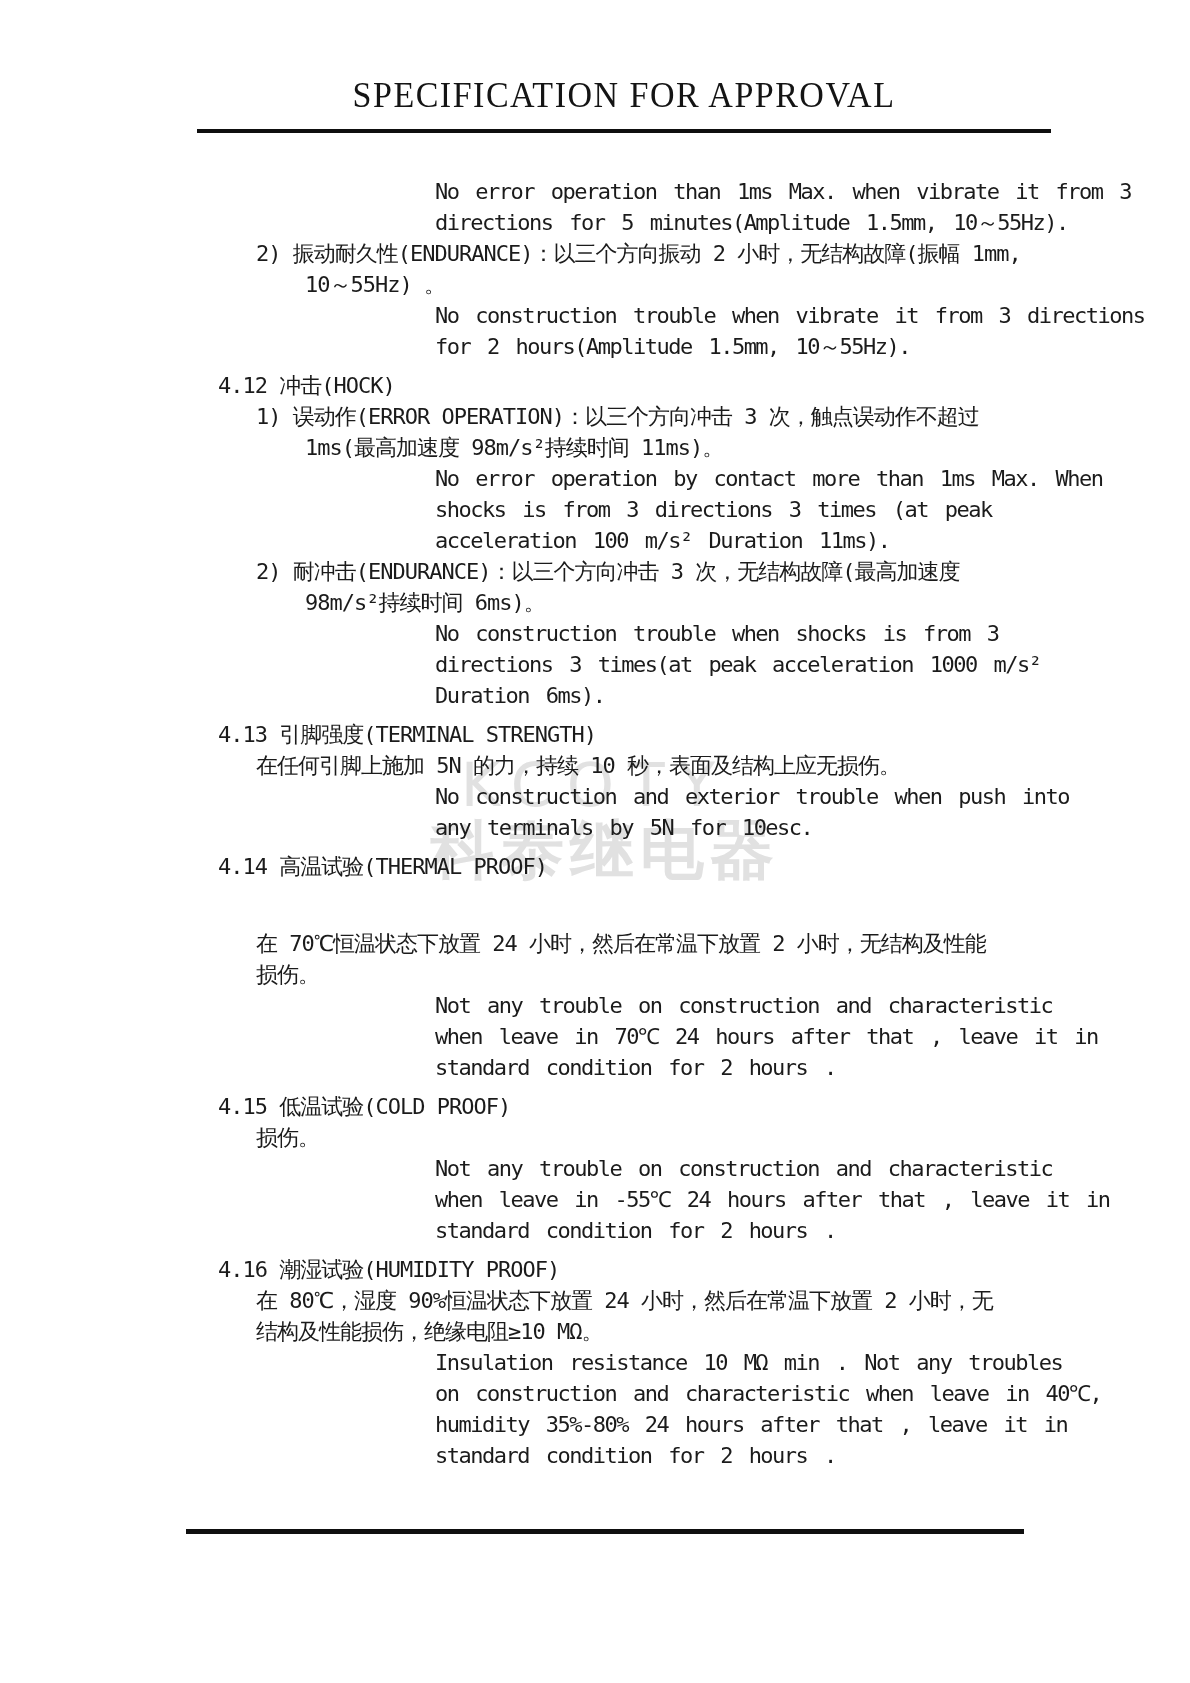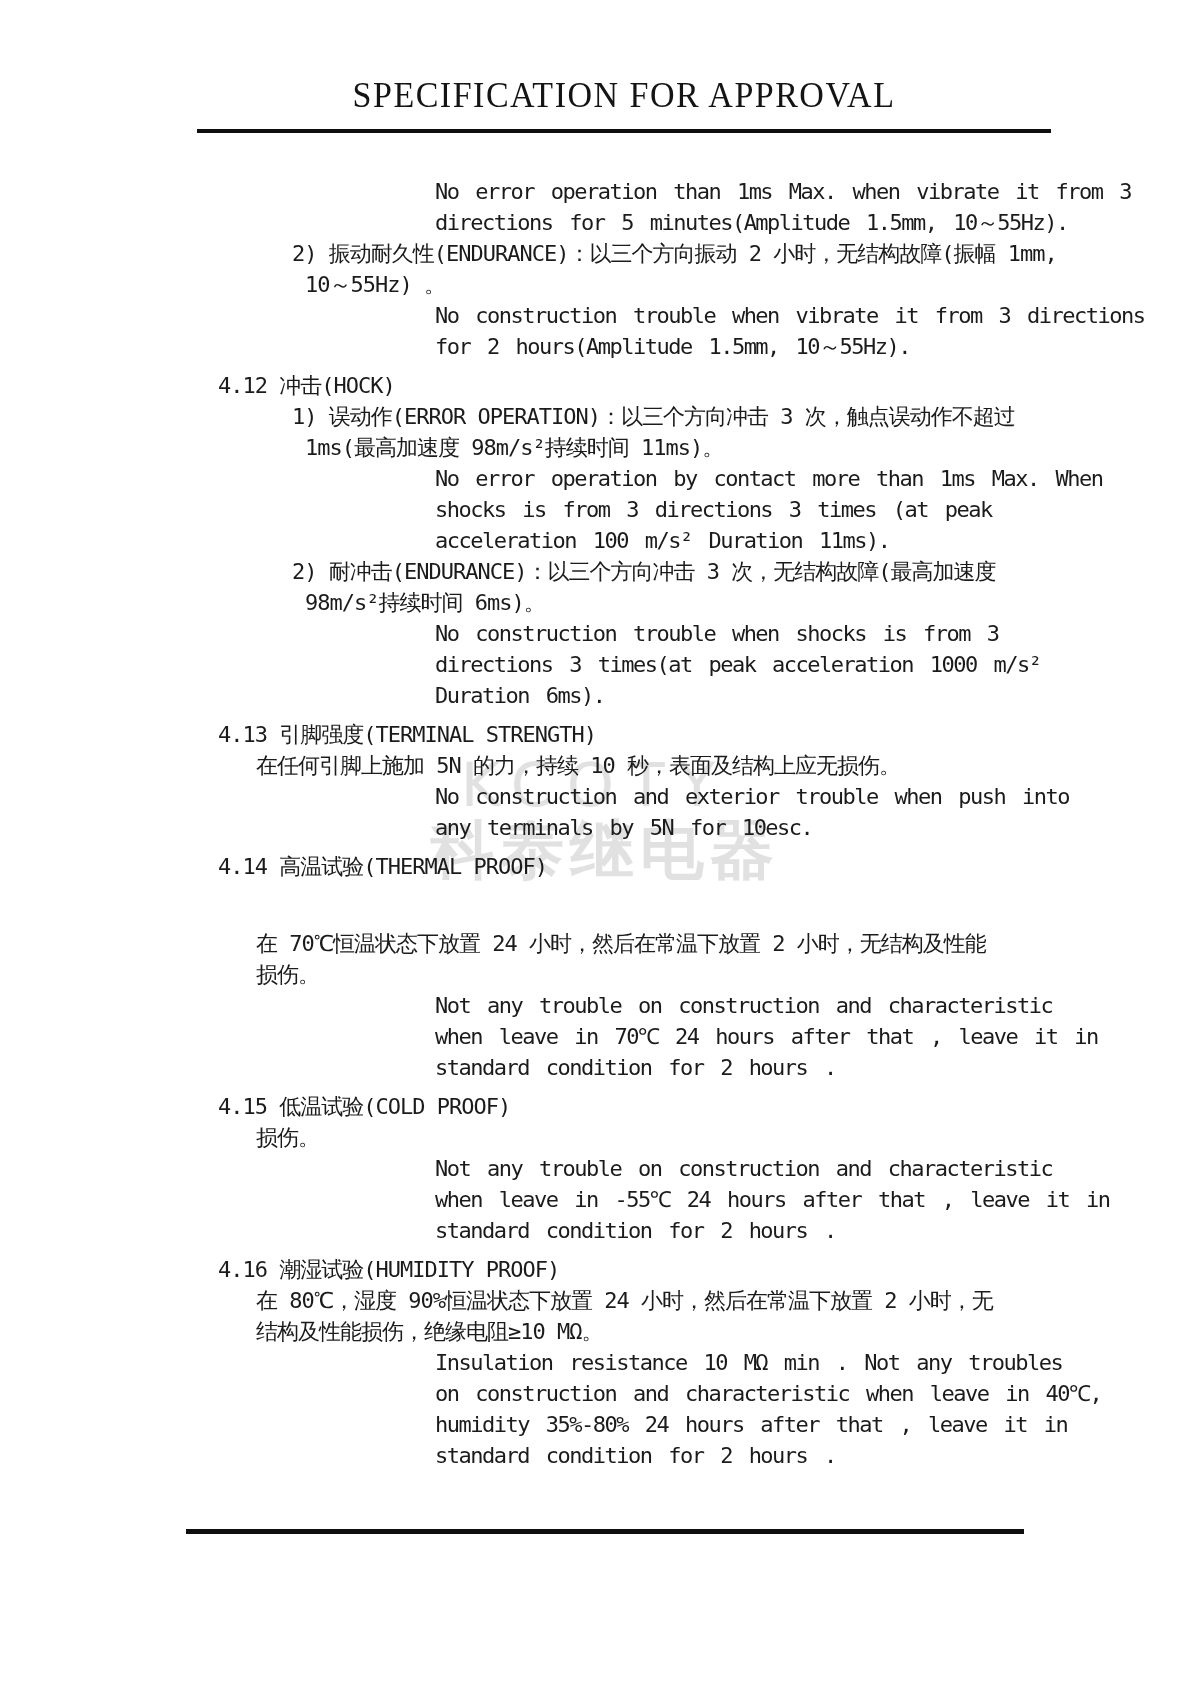--- a/index.html
+++ b/index.html
@@ -42,21 +42,21 @@
   }
   .content {
     position:absolute; left:0; top:176px; width:946px; z-index:1;
   }
   .line {
     font-size:22px; line-height:31px;
     white-space:pre; letter-spacing:-1px;
   }
   .en   { padding-left:435px; letter-spacing:-1.5px; word-spacing:5px; }
   .hdr  { padding-left:218px; margin-top:8px; }
-  .item { padding-left:256px;margin-left:36px; }
+  .item { padding-left:256px; }
   .cont { padding-left:305px; }
   .cn   { padding-left:256px; }
   .gap-after { margin-bottom:46px; }
 </style>
 </head>
 <body>
 
 <div class="page">
 
   <div class="watermark">

